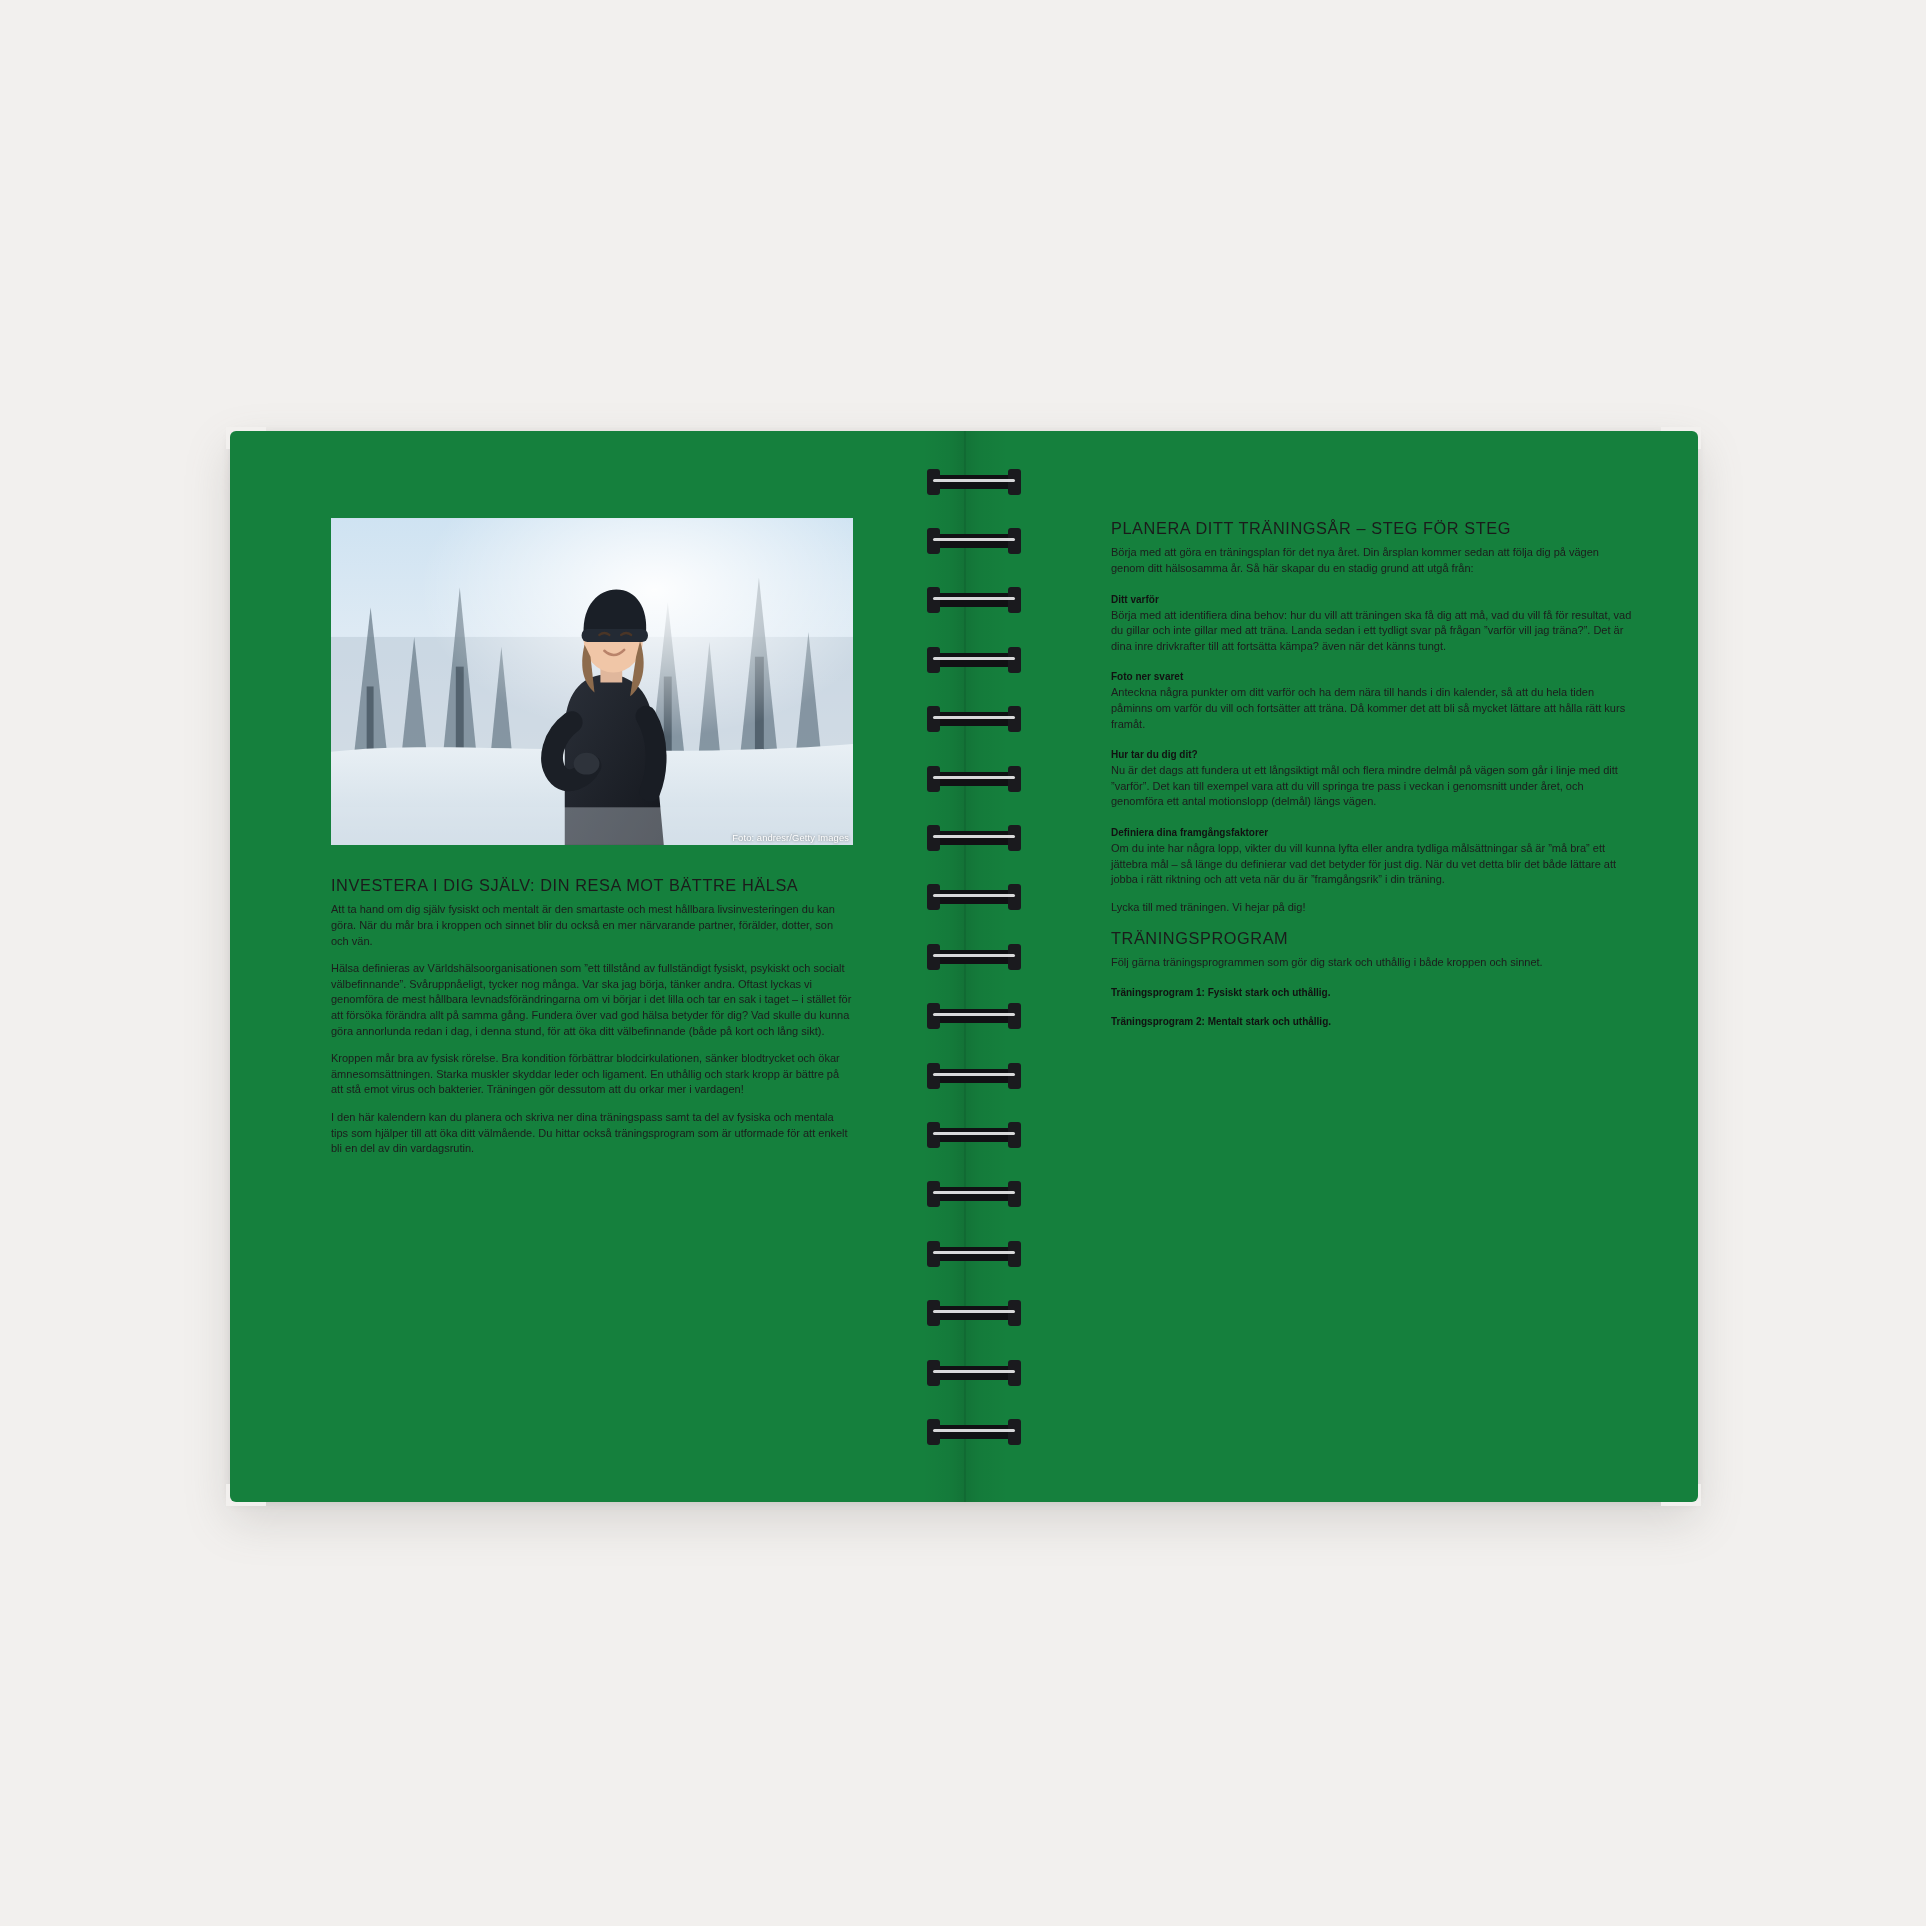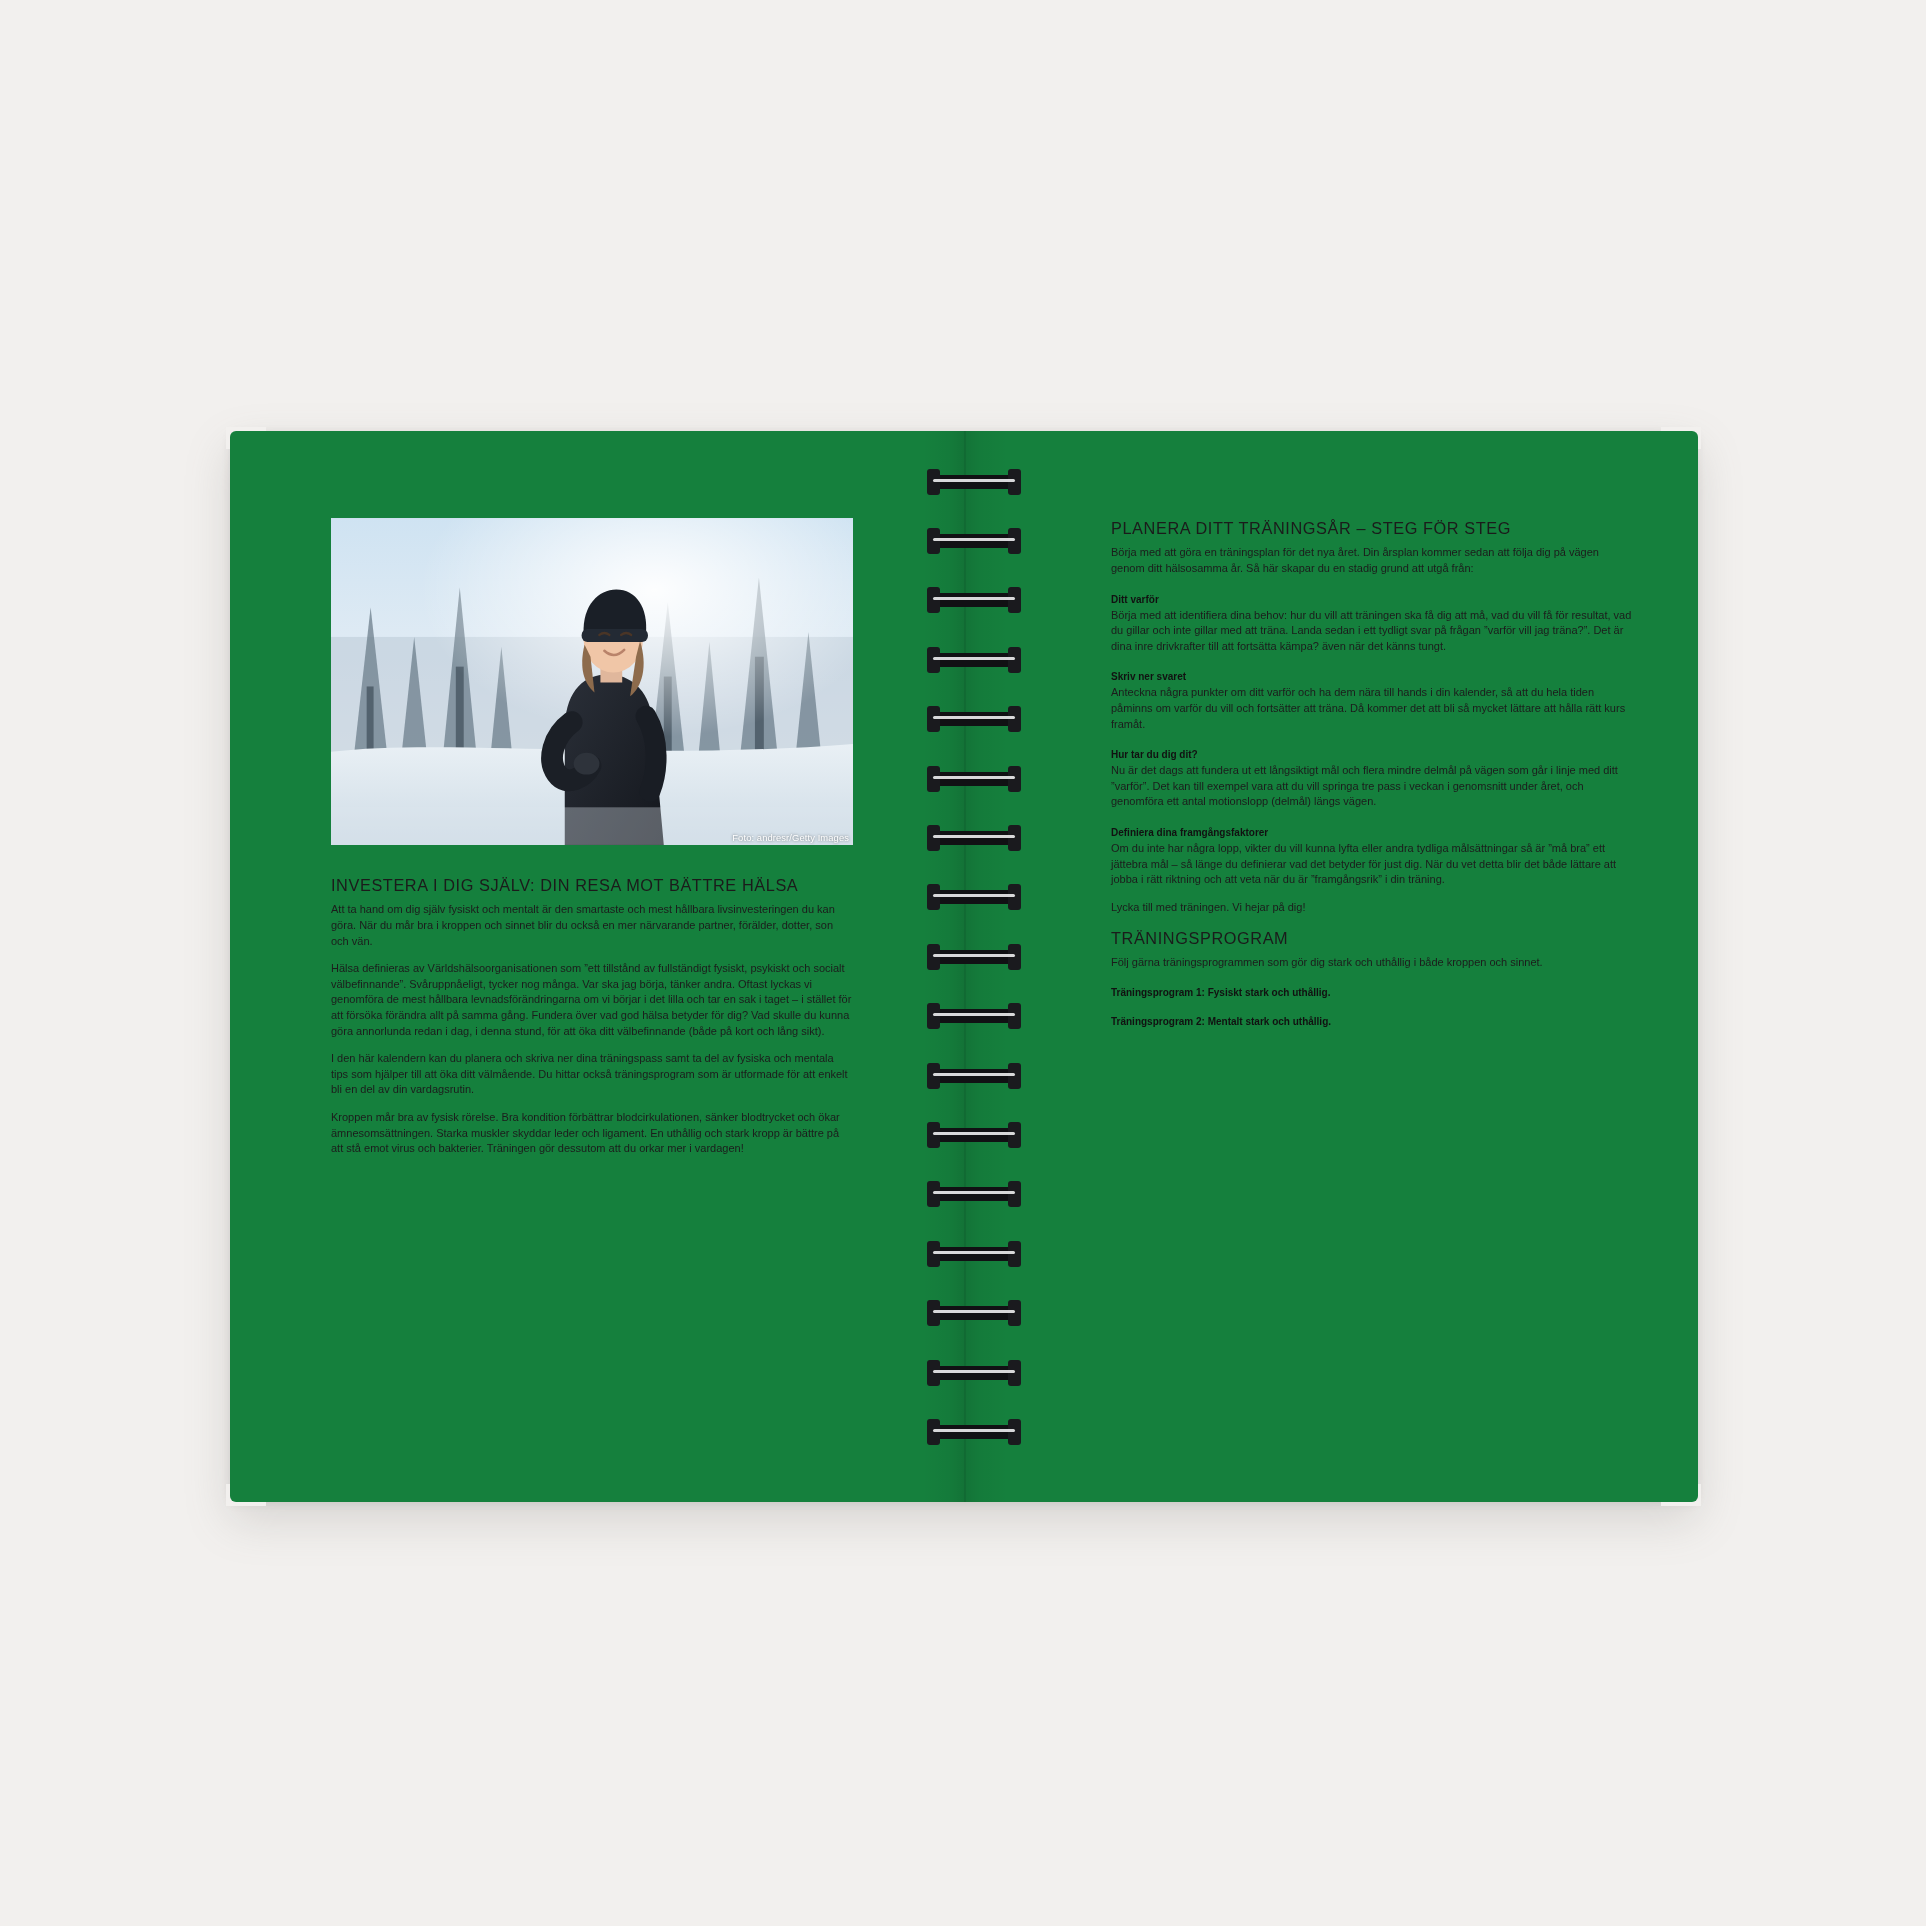--- a/index.html
+++ b/index.html
@@ -277,35 +277,35 @@
 
           <rect x="0" y="292" width="527" height="38" fill="#dce6ee" opacity="0.35"></rect>
         </svg>
         <div class="photo-credit">Foto: andresr/Getty Images</div>
       </div>
 
       <div class="col-left">
         <h2 class="heading">INVESTERA I DIG SJÄLV: DIN RESA MOT BÄTTRE HÄLSA</h2>
         <p class="body">Att ta hand om dig själv fysiskt och mentalt är den smartaste och mest hållbara livsinvesteringen du kan göra. När du mår bra i kroppen och sinnet blir du också en mer närvarande partner, förälder, dotter, son och vän.</p>
         <p class="body">Hälsa definieras av Världshälsoorganisationen som ”ett tillstånd av fullständigt fysiskt, psykiskt och socialt välbefinnande”. Svåruppnåeligt, tycker nog många. Var ska jag börja, tänker andra. Oftast lyckas vi genomföra de mest hållbara levnadsförändringarna om vi börjar i det lilla och tar en sak i taget – i stället för att försöka förändra allt på samma gång. Fundera över vad god hälsa betyder för dig? Vad skulle du kunna göra annorlunda redan i dag, i denna stund, för att öka ditt välbefinnande (både på kort och lång sikt).</p>
+        <p class="body">Kroppen mår bra av fysisk rörelse. Bra kondition förbättrar blodcirkulationen, sänker blodtrycket och ökar ämnesomsättningen. Starka muskler skyddar leder och ligament. En uthållig och stark kropp är bättre på att stå emot virus och bakterier. Träningen gör dessutom att du orkar mer i vardagen!</p>
         <p class="body">I den här kalendern kan du planera och skriva ner dina träningspass samt ta del av fysiska och mentala tips som hjälper till att öka ditt välmående. Du hittar också träningsprogram som är utformade för att enkelt bli en del av din vardagsrutin.</p>
-        <p class="body">Kroppen mår bra av fysisk rörelse. Bra kondition förbättrar blodcirkulationen, sänker blodtrycket och ökar ämnesomsättningen. Starka muskler skyddar leder och ligament. En uthållig och stark kropp är bättre på att stå emot virus och bakterier. Träningen gör dessutom att du orkar mer i vardagen!</p>
       </div>
     </div>
 
     <div class="page right">
       <div class="col-right">
 
         <h2 class="heading">PLANERA DITT TRÄNINGSÅR – STEG FÖR STEG</h2>
         <p class="body">Börja med att göra en träningsplan för det nya året. Din årsplan kommer sedan att följa dig på vägen genom ditt hälsosamma år. Så här skapar du en stadig grund att utgå från:</p>
 
         <h3 class="subheading">Ditt varför</h3>
         <p class="body">Börja med att identifiera dina behov: hur du vill att träningen ska få dig att må, vad du vill få för resultat, vad du gillar och inte gillar med att träna. Landa sedan i ett tydligt svar på frågan ”varför vill jag träna?”. Det är dina inre drivkrafter till att fortsätta kämpa? även när det känns tungt.</p>
 
-        <h3 class="subheading">Skriv ner svaret</h3>
+        <h3 class="subheading">Foto ner svaret</h3>
         <p class="body">Anteckna några punkter om ditt varför och ha dem nära till hands i din kalender, så att du hela tiden påminns om varför du vill och fortsätter att träna. Då kommer det att bli så mycket lättare att hålla rätt kurs framåt.</p>
 
         <h3 class="subheading">Hur tar du dig dit?</h3>
         <p class="body">Nu är det dags att fundera ut ett långsiktigt mål och flera mindre delmål på vägen som går i linje med ditt ”varför”. Det kan till exempel vara att du vill springa tre pass i veckan i genomsnitt under året, och genomföra ett antal motionslopp (delmål) längs vägen.</p>
 
         <h3 class="subheading">Definiera dina framgångsfaktorer</h3>
         <p class="body">Om du inte har några lopp, vikter du vill kunna lyfta eller andra tydliga målsättningar så är ”må bra” ett jättebra mål – så länge du definierar vad det betyder för just dig. När du vet detta blir det både lättare att jobba i rätt riktning och att veta när du är ”framgångsrik” i din träning.</p>
 
         <p class="body">Lycka till med träningen. Vi hejar på dig!</p>
 

